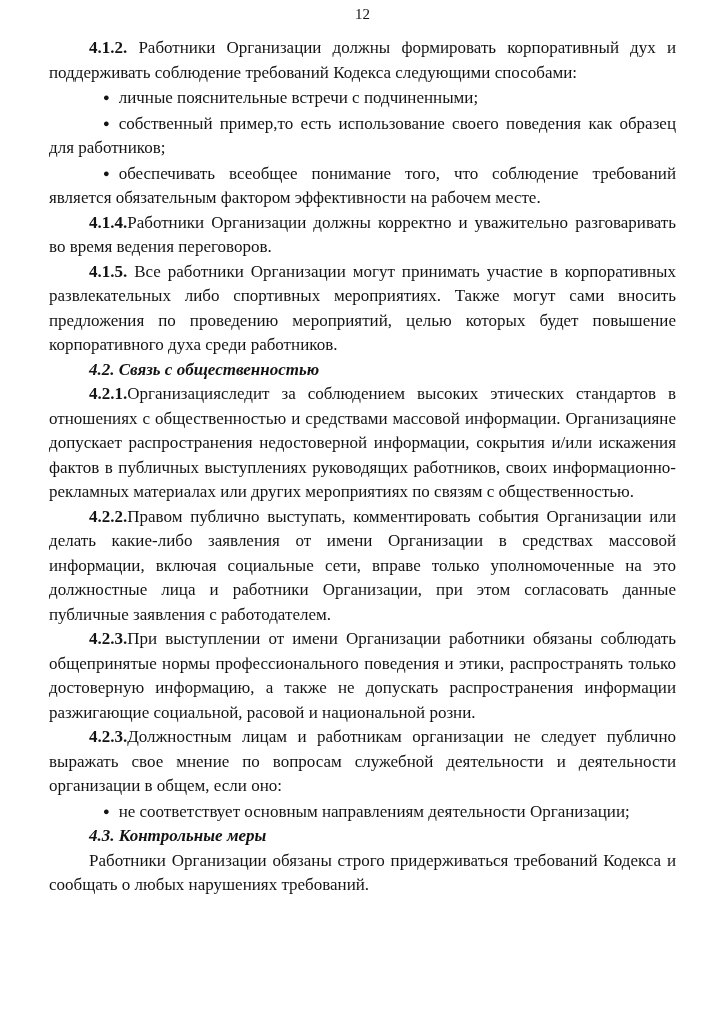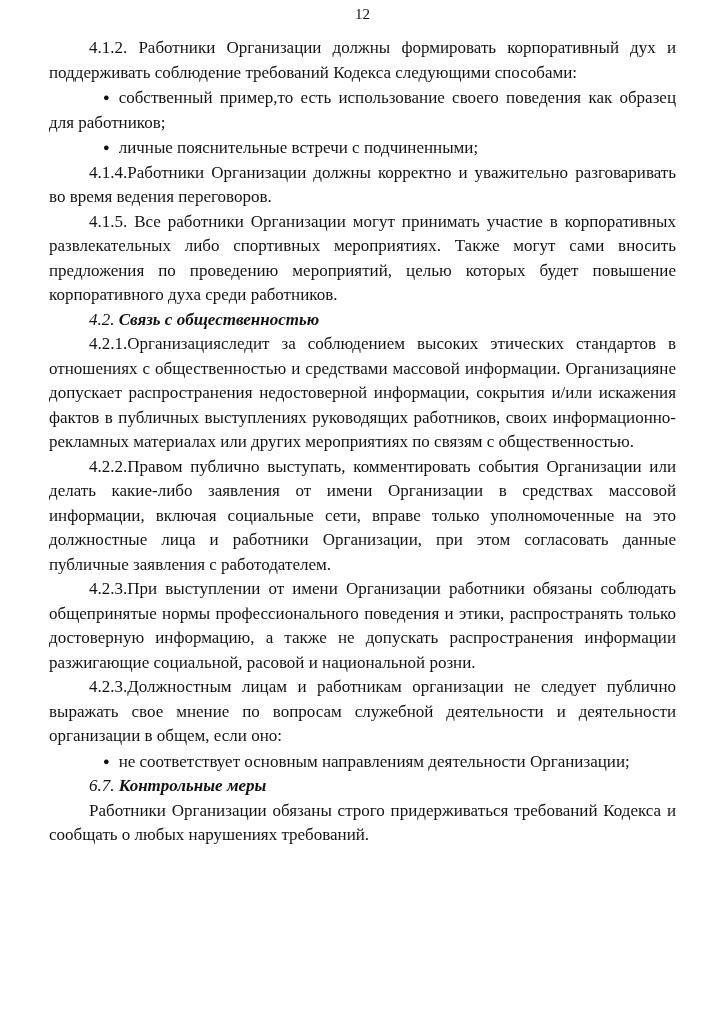--- a/index.html
+++ b/index.html
@@ -29,50 +29,51 @@
     font-family: "Liberation Serif", serif;
   }
   .doc p {
     margin: 0;
     padding: 0;
     font-size: 17px;
     line-height: 24.5px;
     text-align: justify;
   }
   .doc p.para { text-indent: 40px; }
-  .doc p.para .num { font-weight: normal; }
+  .doc p.para .num { font-weight: bold; }
   .doc p.heading {
     text-indent: 40px;
     font-weight: bold;
     font-style: italic;
     text-align: left;
   }
-  .doc p.heading .num { font-weight: normal; }
+  .doc p.heading .num { font-weight: bold; }
   .doc p.bullet { text-indent: 54px; }
   .doc p.bullet .dot {
     display: inline-block;
     font-size: 11px;
     vertical-align: 2px;
     margin-right: 9px;
     text-indent: 0;
   }
 </style>
 </head>
 <body>
 
 <div class="page">
   <p class="page-number">12</p>
   <div class="doc">
       <p class="para"><span class="num">4.1.2.</span> Работники Организации должны формировать корпоративный дух и поддерживать соблюдение требований Кодекса следующими способами:</p>
+      <p class="bullet"><span class="dot">●</span>личные пояснительные встречи с подчиненными;</p>
       <p class="bullet"><span class="dot">●</span>собственный пример,то есть использование своего поведения как образец для работников;</p>
-      <p class="bullet"><span class="dot">●</span>личные пояснительные встречи с подчиненными;</p>
+      <p class="bullet"><span class="dot">●</span>обеспечивать всеобщее понимание того, что соблюдение требований является обязательным фактором эффективности на рабочем месте.</p>
       <p class="para"><span class="num">4.1.4.</span>Работники Организации должны корректно и уважительно разговаривать во время ведения переговоров.</p>
       <p class="para"><span class="num">4.1.5.</span> Все работники Организации могут принимать участие в корпоративных развлекательных либо спортивных мероприятиях. Также могут сами вносить предложения по проведению мероприятий, целью которых будет повышение корпоративного духа среди работников.</p>
       <p class="heading"><span class="num">4.2.</span> Связь с общественностью</p>
       <p class="para"><span class="num">4.2.1.</span>Организацияследит за соблюдением высоких этических стандартов в отношениях с общественностью и средствами массовой информации. Организацияне допускает распространения недостоверной информации, сокрытия и/или искажения фактов в публичных выступлениях руководящих работников, своих информационно-рекламных материалах или других мероприятиях по связям с общественностью.</p>
       <p class="para"><span class="num">4.2.2.</span>Правом публично выступать, комментировать события Организации или делать какие-либо заявления от имени Организации в средствах массовой информации, включая социальные сети, вправе только уполномоченные на это должностные лица и работники Организации, при этом согласовать данные публичные заявления с работодателем.</p>
       <p class="para"><span class="num">4.2.3.</span>При выступлении от имени Организации работники обязаны соблюдать общепринятые нормы профессионального поведения и этики, распространять только достоверную информацию, а также не допускать распространения информации разжигающие социальной, расовой и национальной розни.</p>
       <p class="para"><span class="num">4.2.3.</span>Должностным лицам и работникам организации не следует публично выражать свое мнение по вопросам служебной деятельности и деятельности организации в общем, если оно:</p>
       <p class="bullet"><span class="dot">●</span>не соответствует основным направлениям деятельности Организации;</p>
-      <p class="heading"><span class="num">6.7.</span> Контрольные меры</p>
+      <p class="heading"><span class="num">4.3.</span> Контрольные меры</p>
       <p class="para">Работники Организации обязаны строго придерживаться требований Кодекса и сообщать о любых нарушениях требований.</p>
     </div>
 </div>
 
 </body></html>

